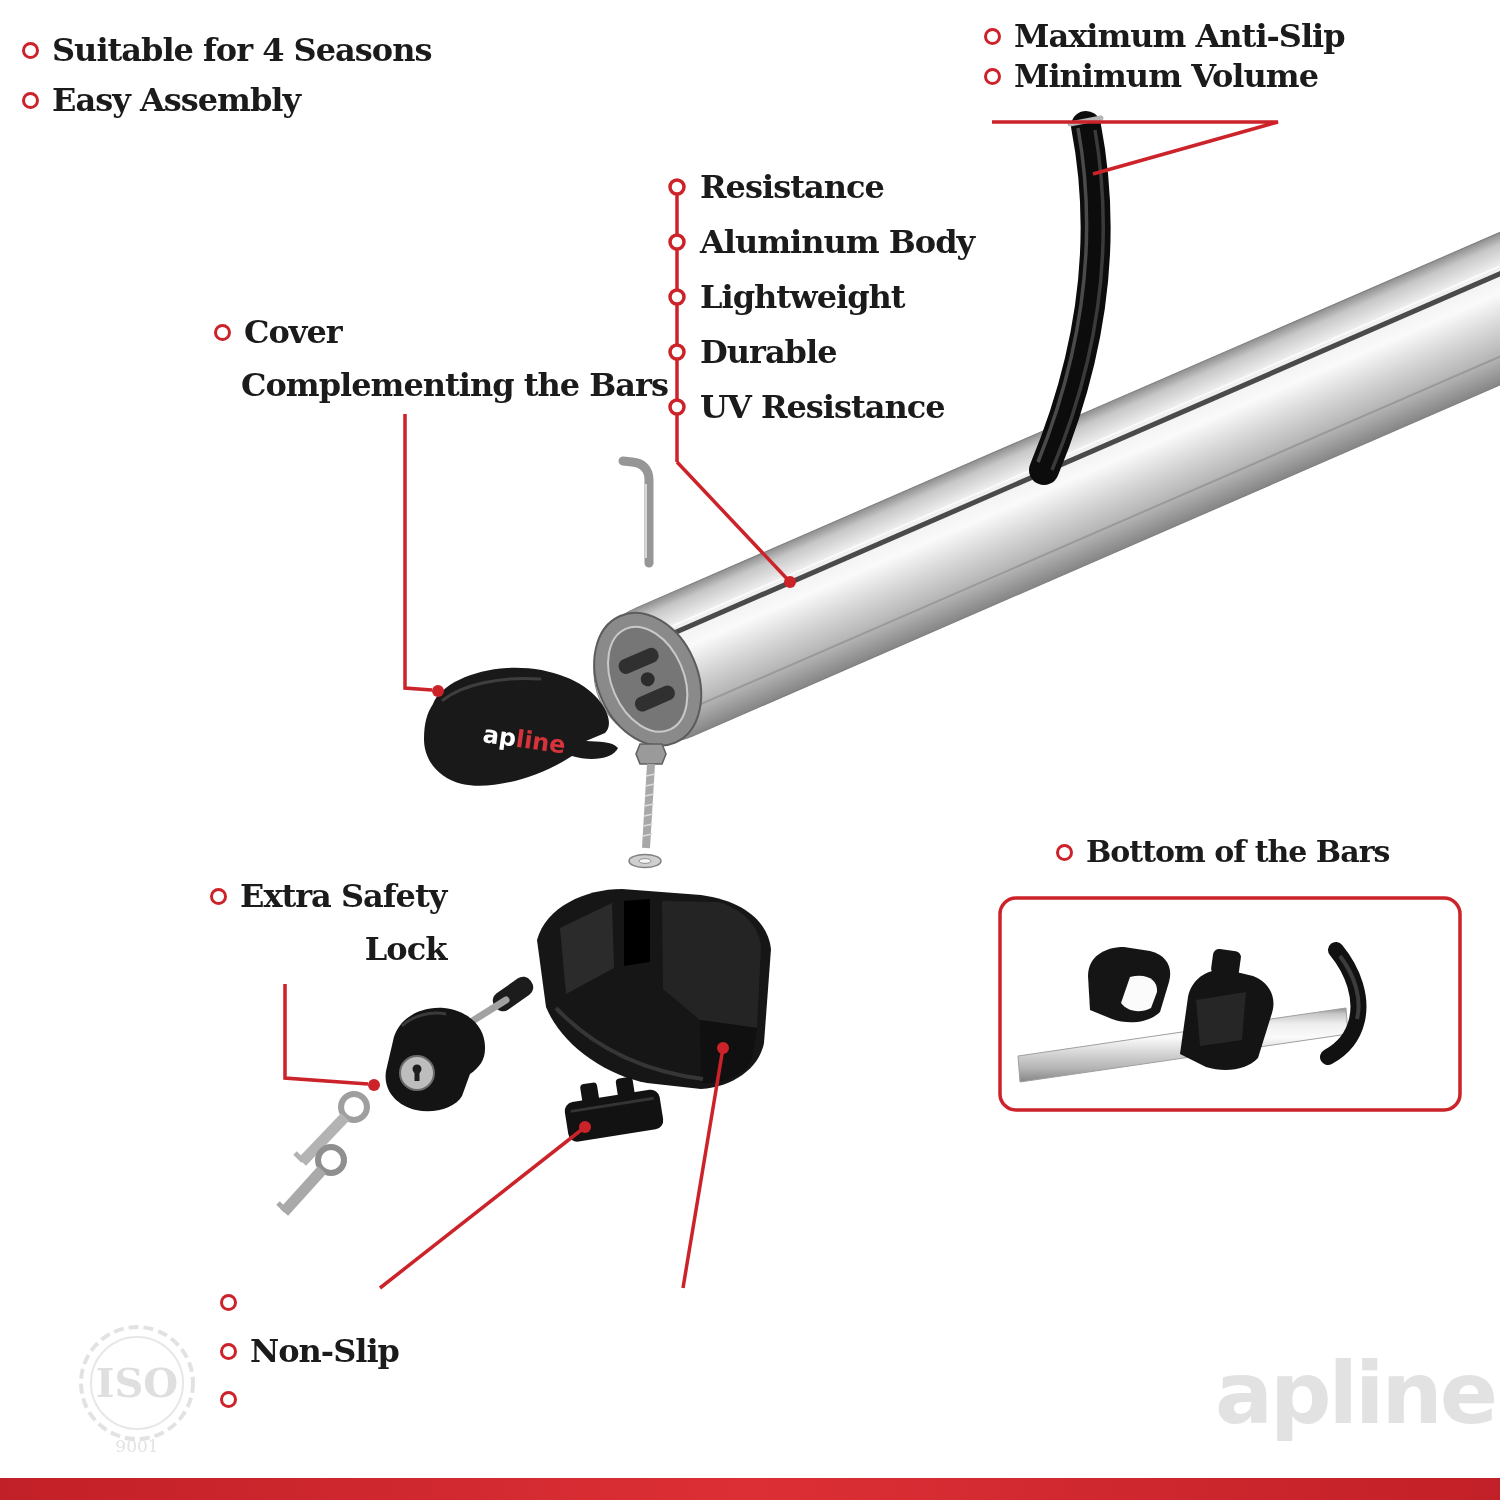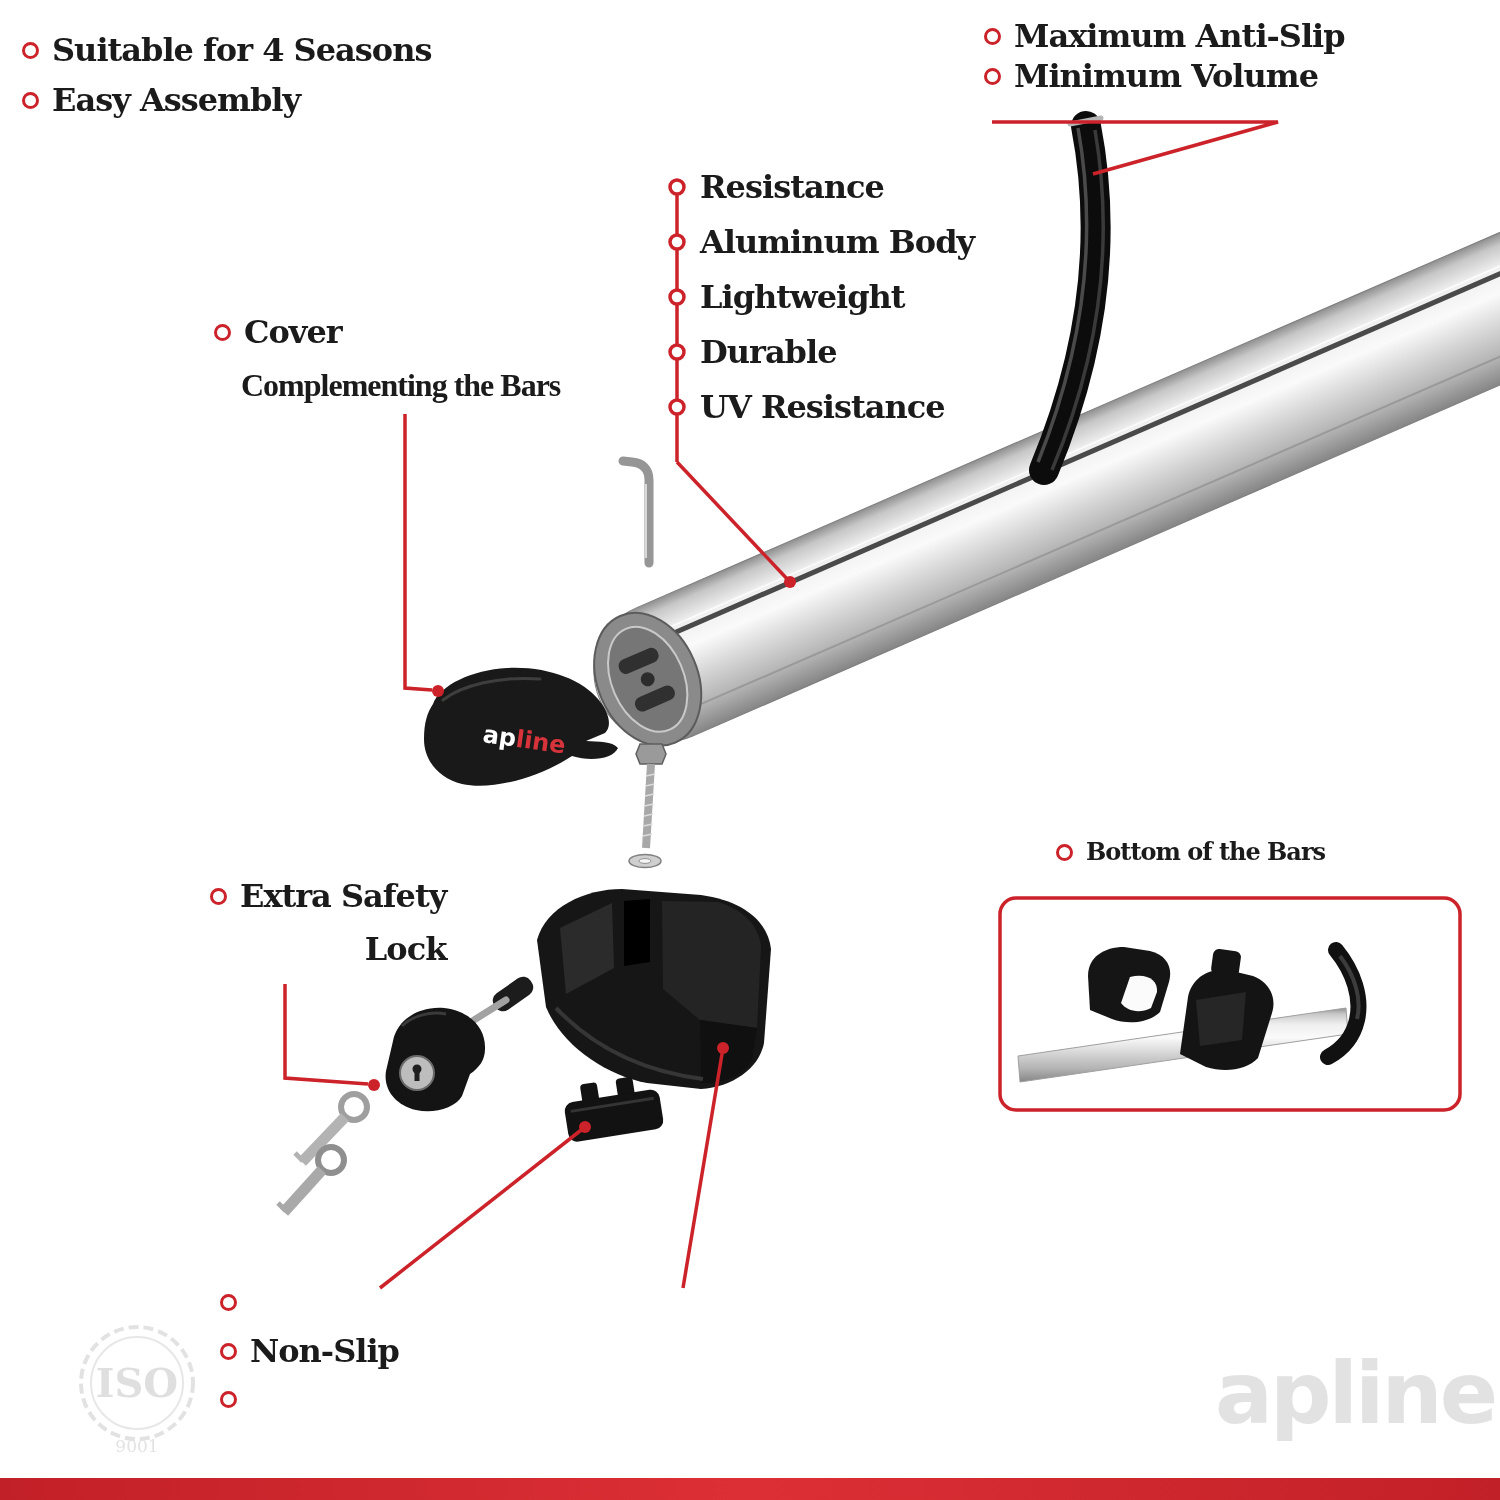--- a/index.html
+++ b/index.html
@@ -24,23 +24,23 @@
   .pos-bar-feats  { left:700px;  top:167px; }
   .pos-cover      { left:214px;  top:312px; }
   .pos-lock       { left:210px;  top:876px; }
   .pos-bob        { left:1056px; top:832px; }
   .pos-foot       { left:220px;  top:1294px; }
   .pos-material   { left:538px;  top:1294px; }
   .mb10 { margin-bottom:10px; }
   .mb15 { margin-bottom:15px; }
   .mb13 { margin-bottom:13px; }
   .mb20 { margin-bottom:20px; }
-  .indent27 { margin-left:27px;font-family:Liberation Serif, serif; }
+  .indent27 { margin-left:27px; }
   .indent85 { margin-left:85px;text-align:right; }
-  .big { font-size:24px; }
+  .big { font-size:30px; }
   .watermark {
     position:absolute; left:1215px; top:1350px; z-index:2;
     font-family:"DejaVu Sans", sans-serif; font-weight:800; font-size:86px;
     color:#e2e2e2; letter-spacing:-3px; line-height:1;
   }
 </style>
 </head>
 <body>
 
 <div class="canvas">

